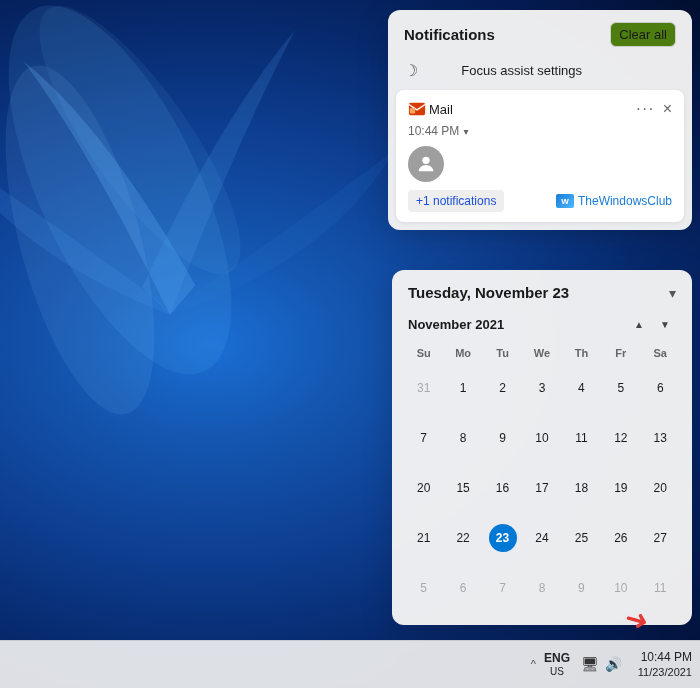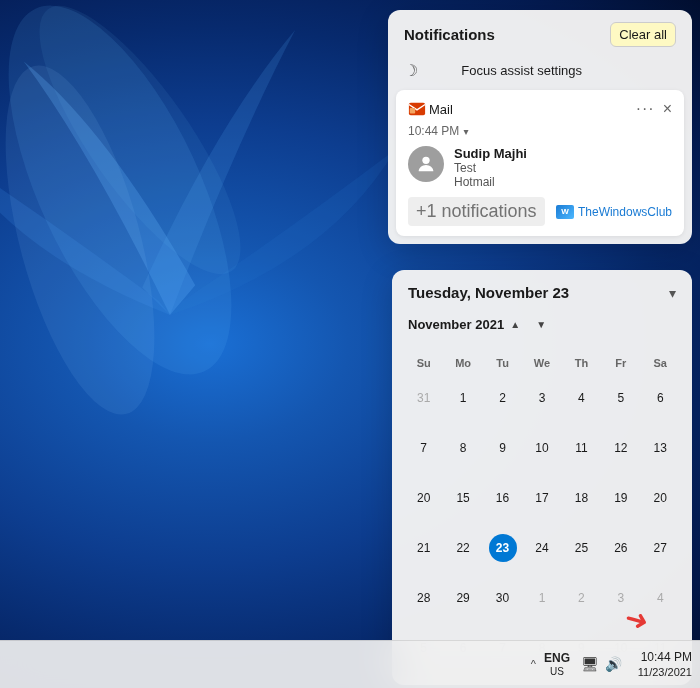--- a/index.html
+++ b/index.html
@@ -121,21 +121,21 @@
       font-weight: 600;
       color: #1a1a1a;
     }
     .clear-all-btn {
       font-size: 13px;
       color: #1a1a1a;
       cursor: pointer;
       padding: 4px 8px;
       border-radius: 6px;
       border: 1px solid #ccc;
-      background: #fef9c3;
+      background: #4d7c0f;
     }
     .focus-assist {
       display: flex;
       align-items: center;
       gap: 8px;
       padding: 6px 16px 10px;
       cursor: pointer;
     }
     .focus-icon {
       font-size: 16px;
@@ -249,22 +249,22 @@
       font-size: 12px;
       color: #555;
     }
     .notif-footer {
       display: flex;
       align-items: center;
       justify-content: space-between;
       margin-top: 8px;
     }
     .more-notif-btn {
-      font-size: 18px;
-      color: #737373;
+      font-size: 12px;
+      color: #1d4ed8;
       background: #eee;
       border: none;
       border-radius: 4px;
       padding: 4px 8px;
       cursor: pointer;
     }
     .watermark {
       display: flex;
       align-items: center;
       gap: 4px;
@@ -307,21 +307,22 @@
     .calendar-chevron {
       font-size: 14px;
       color: #555;
     }
     .calendar-body {
       padding: 0 12px 12px;
     }
     .calendar-month-row {
       display: flex;
       align-items: center;
-      margin-bottom: 18px;
+      justify-content: space-between;
+      margin-bottom: 8px;
       padding: 0 4px;
     }
     .calendar-month-title {
       font-size: 13px;
       font-weight: 600;
       color: #1a1a1a;
     }
     .calendar-nav {
       display: flex;
       gap: 4px;
@@ -444,25 +445,20 @@
       <span class="notif-time-chevron">▾</span>
     </div>
 
     <div class="notif-content">
       <div class="avatar">
         <svg viewBox="0 0 24 24" fill="white" xmlns="http://www.w3.org/2000/svg">
           <circle cx="12" cy="8" r="4" fill="white"></circle>
           <path d="M4 20 C4 16 8 13 12 13 C16 13 20 16 20 20" fill="white"></path>
         </svg>
       </div>
-      <div class="notif-text">
-        <div class="notif-sender">Sudip Majhi</div>
-        <div class="notif-subject">Test</div>
-        <div class="notif-source">Hotmail</div>
-      </div>
     </div>
 
     <div class="notif-footer">
       <button class="more-notif-btn">+1 notifications</button>
       <div class="watermark">
         <div class="watermark-icon">
           <span style="font-size:8px;color:white;font-weight:bold;">W</span>
         </div>
         <span>TheWindowsClub</span>
       </div>
@@ -586,43 +582,20 @@
               <div class="cal-day-cell">25</div>
             </td>
             <td>
               <div class="cal-day-cell">26</div>
             </td>
             <td>
               <div class="cal-day-cell">27</div>
             </td>
           </tr>
           <tr>
-            <td>
-              <div class="cal-day-cell">28</div>
-            </td>
-            <td>
-              <div class="cal-day-cell">29</div>
-            </td>
-            <td>
-              <div class="cal-day-cell">30</div>
-            </td>
-            <td style="color: rgb(170, 170, 170);">
-              <div class="cal-day-cell">1</div>
-            </td>
-            <td style="color: rgb(170, 170, 170);">
-              <div class="cal-day-cell">2</div>
-            </td>
-            <td style="color: rgb(170, 170, 170);">
-              <div class="cal-day-cell">3</div>
-            </td>
-            <td style="color: rgb(170, 170, 170);">
-              <div class="cal-day-cell">4</div>
-            </td>
-          </tr>
-          <tr>
             <td style="color: rgb(170, 170, 170);">
               <div class="cal-day-cell">5</div>
             </td>
             <td style="color: rgb(170, 170, 170);">
               <div class="cal-day-cell">6</div>
             </td>
             <td style="color: rgb(170, 170, 170);">
               <div class="cal-day-cell">7</div>
             </td>
             <td style="color: rgb(170, 170, 170);">

